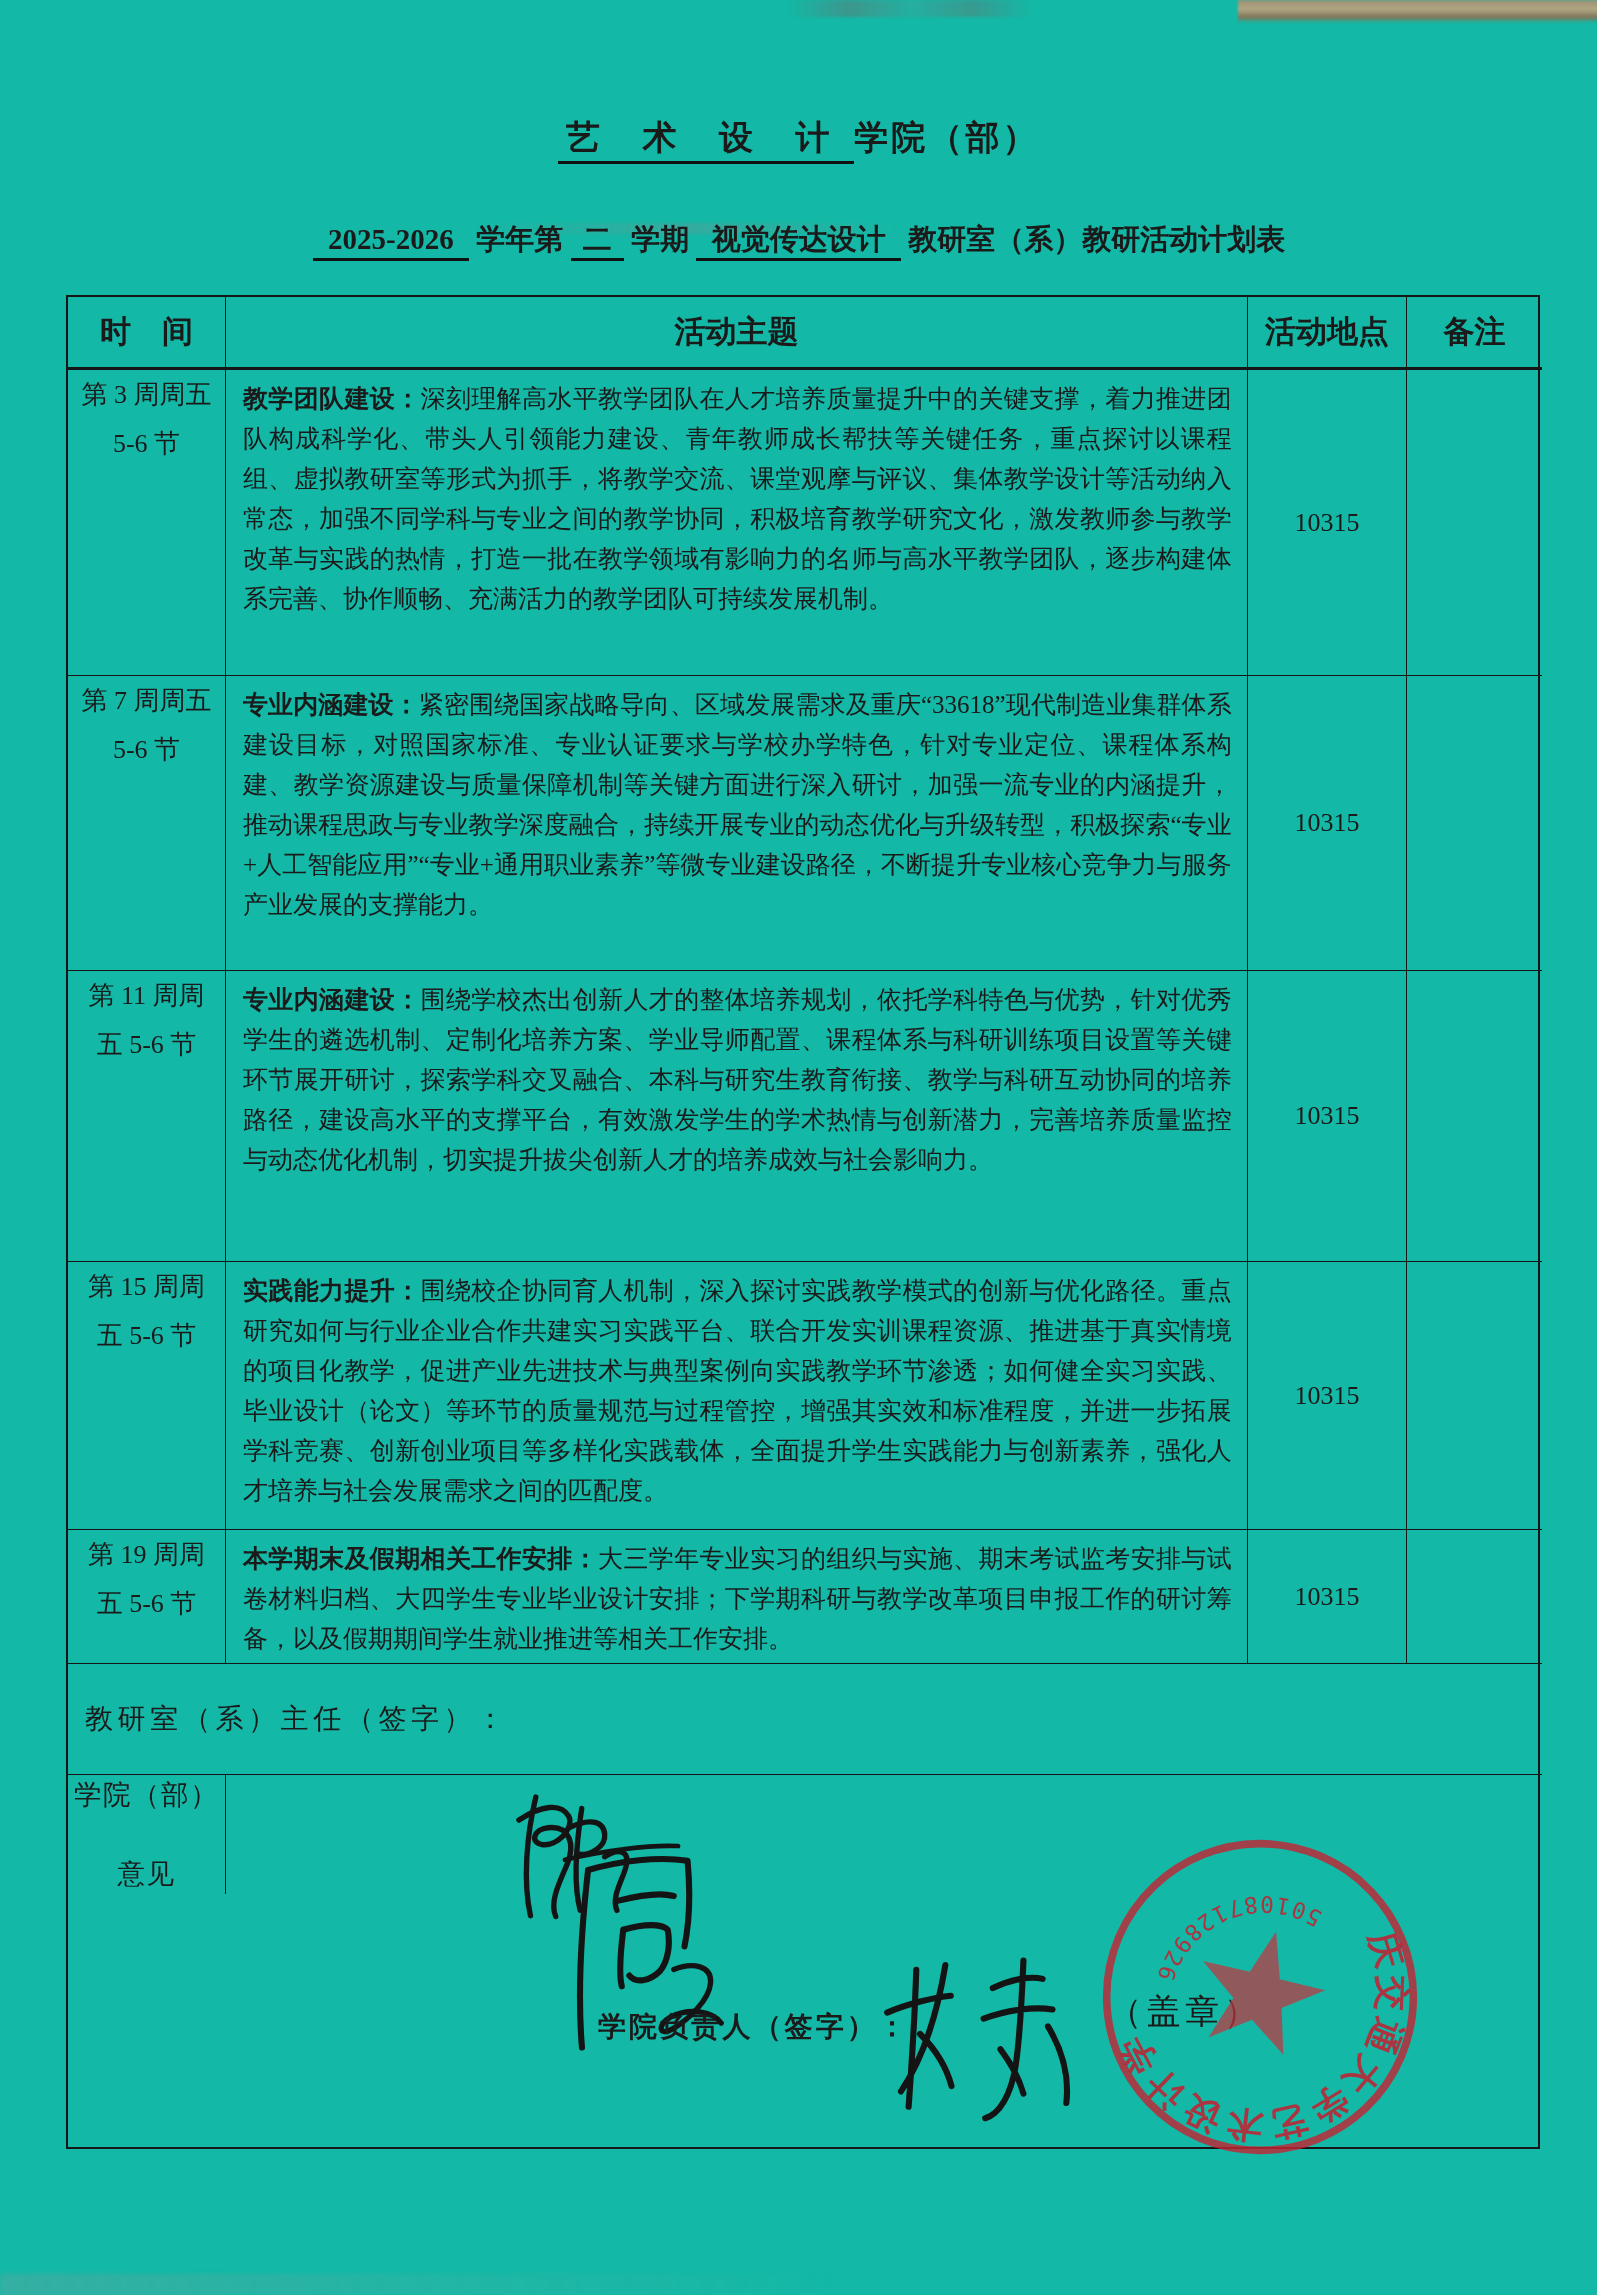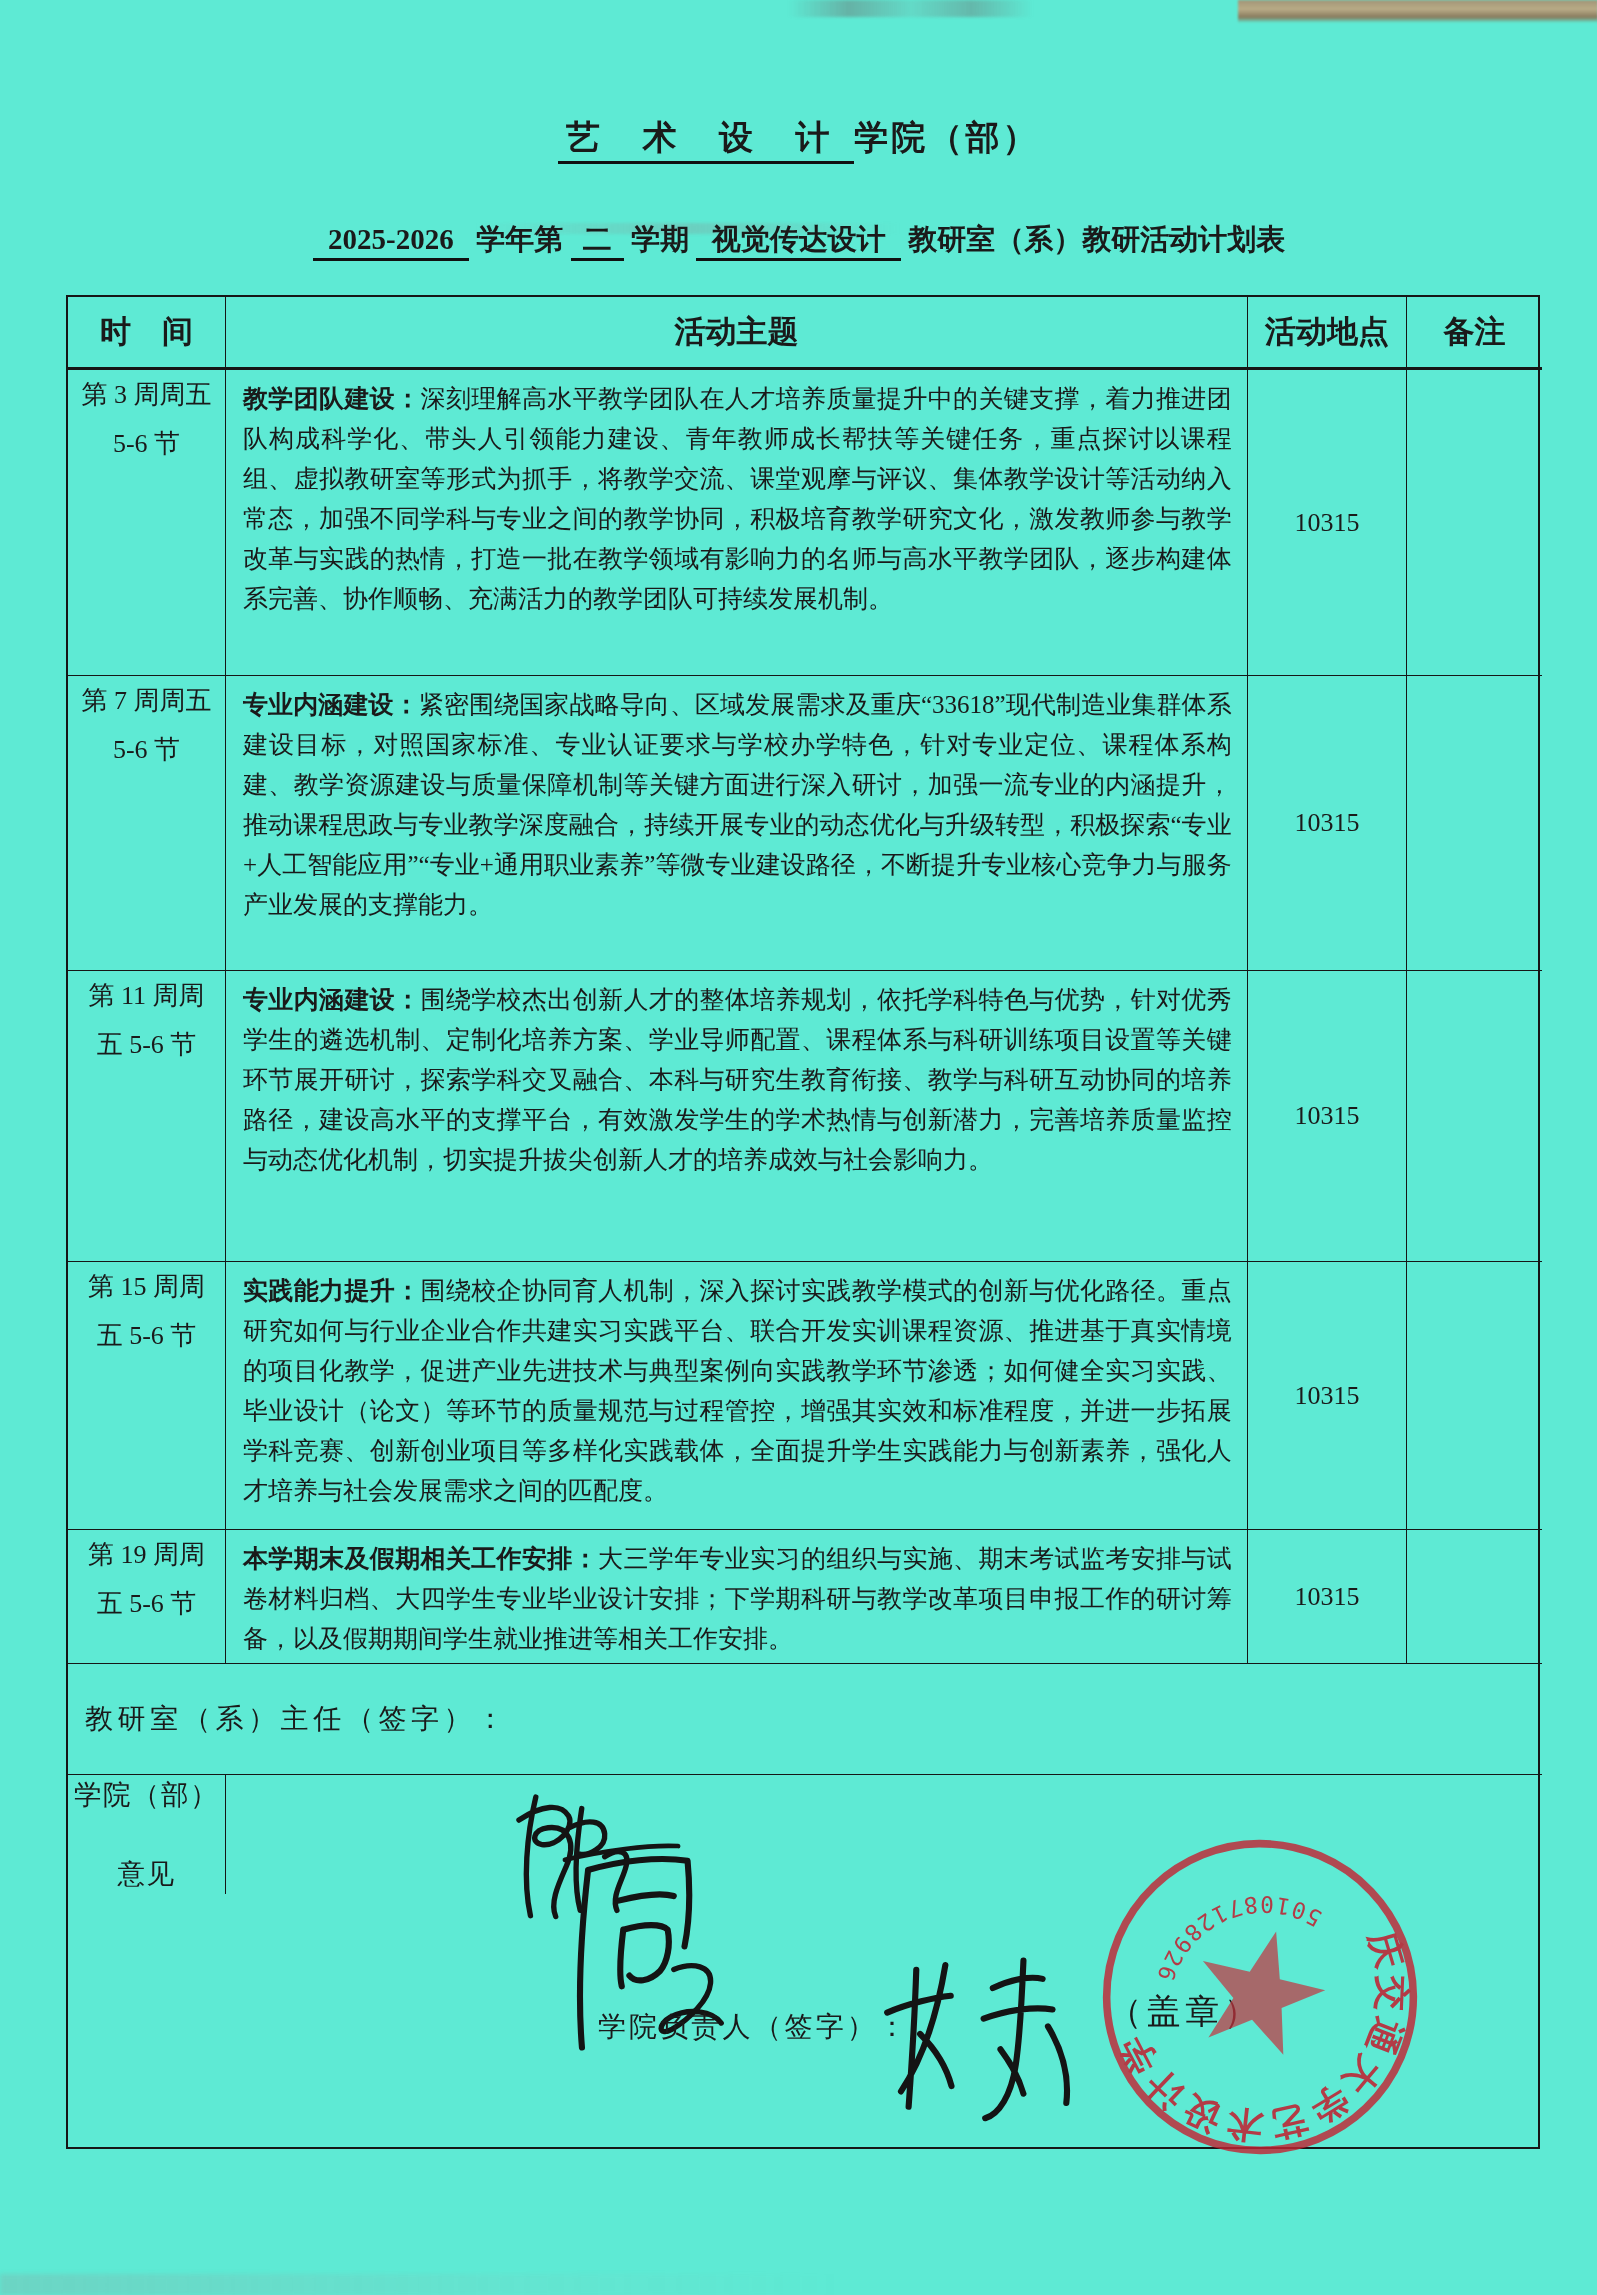--- a/index.html
+++ b/index.html
@@ -1,18 +1,18 @@
 <!DOCTYPE html>
 <html style="font-size:12.2px"><head>
 <meta charset="utf-8">
 <style>
   html,body{margin:0;padding:0;background:#e8e8e6;}
   .sheet{
     position:relative;width:1598px;height:2295px;margin:0 auto;
-    background:#5eead4;overflow:hidden;
+    background:#14b8a6;overflow:hidden;
     font-family:"Liberation Serif","DejaVu Serif",serif;
     color:#1a1a1a;
   }
   
   .smudge-top{position:absolute;left:788px;top:0;width:245px;height:17px;
     background:linear-gradient(90deg,rgba(120,120,120,0),rgba(110,110,110,.45),rgba(130,130,130,.15),rgba(110,110,110,.4),rgba(120,120,120,0));
     filter:blur(1.5px);}
   .wood-corner{position:absolute;right:0;top:0;width:360px;height:23px;
     background:linear-gradient(180deg,#a98c6d 0%,#c3a57f 40%,#8d6f51 75%,rgba(160,130,95,0) 100%);
     filter:blur(0.8px);opacity:.9;}
@@ -54,21 +54,21 @@
   .members{grid-column:1 / span 4;padding:10.7px 15.3px 0 17px;
     font-size:27px;line-height:51px;text-align:justify;}
   .members b{font-weight:bold;}
   .sign-row{grid-column:1 / span 4;display:flex;align-items:center;
     font-size:28px;padding-left:17px;letter-spacing:4.6px;}
   .op-label{display:flex;flex-direction:column;align-items:center;justify-content:center;
     gap:43px;font-size:27.5px;letter-spacing:1.5px;border-bottom:none;}
   .op-body{border-bottom:none;}
 
   
-  .dean-label{position:absolute;left:598px;top:2008px;font-size:28px;letter-spacing:3.1px;z-index:2;}
+  .dean-label{position:absolute;left:598px;top:2008px;font-size:28px;letter-spacing:3.1px;z-index:2;font-weight:bold;}
   .seal-note{position:absolute;left:1108px;top:1989px;font-size:34px;letter-spacing:4.6px;z-index:2;}
   .hand{position:absolute;z-index:2;}
   .stamp{position:absolute;left:1093px;top:1830px;width:334px;height:334px;z-index:3;}
 
   .sig-stroke{stroke:#141414;fill:none;stroke-linecap:round;stroke-linejoin:round;}
 </style>
 </head>
 <body>
 
 <div class="sheet">

